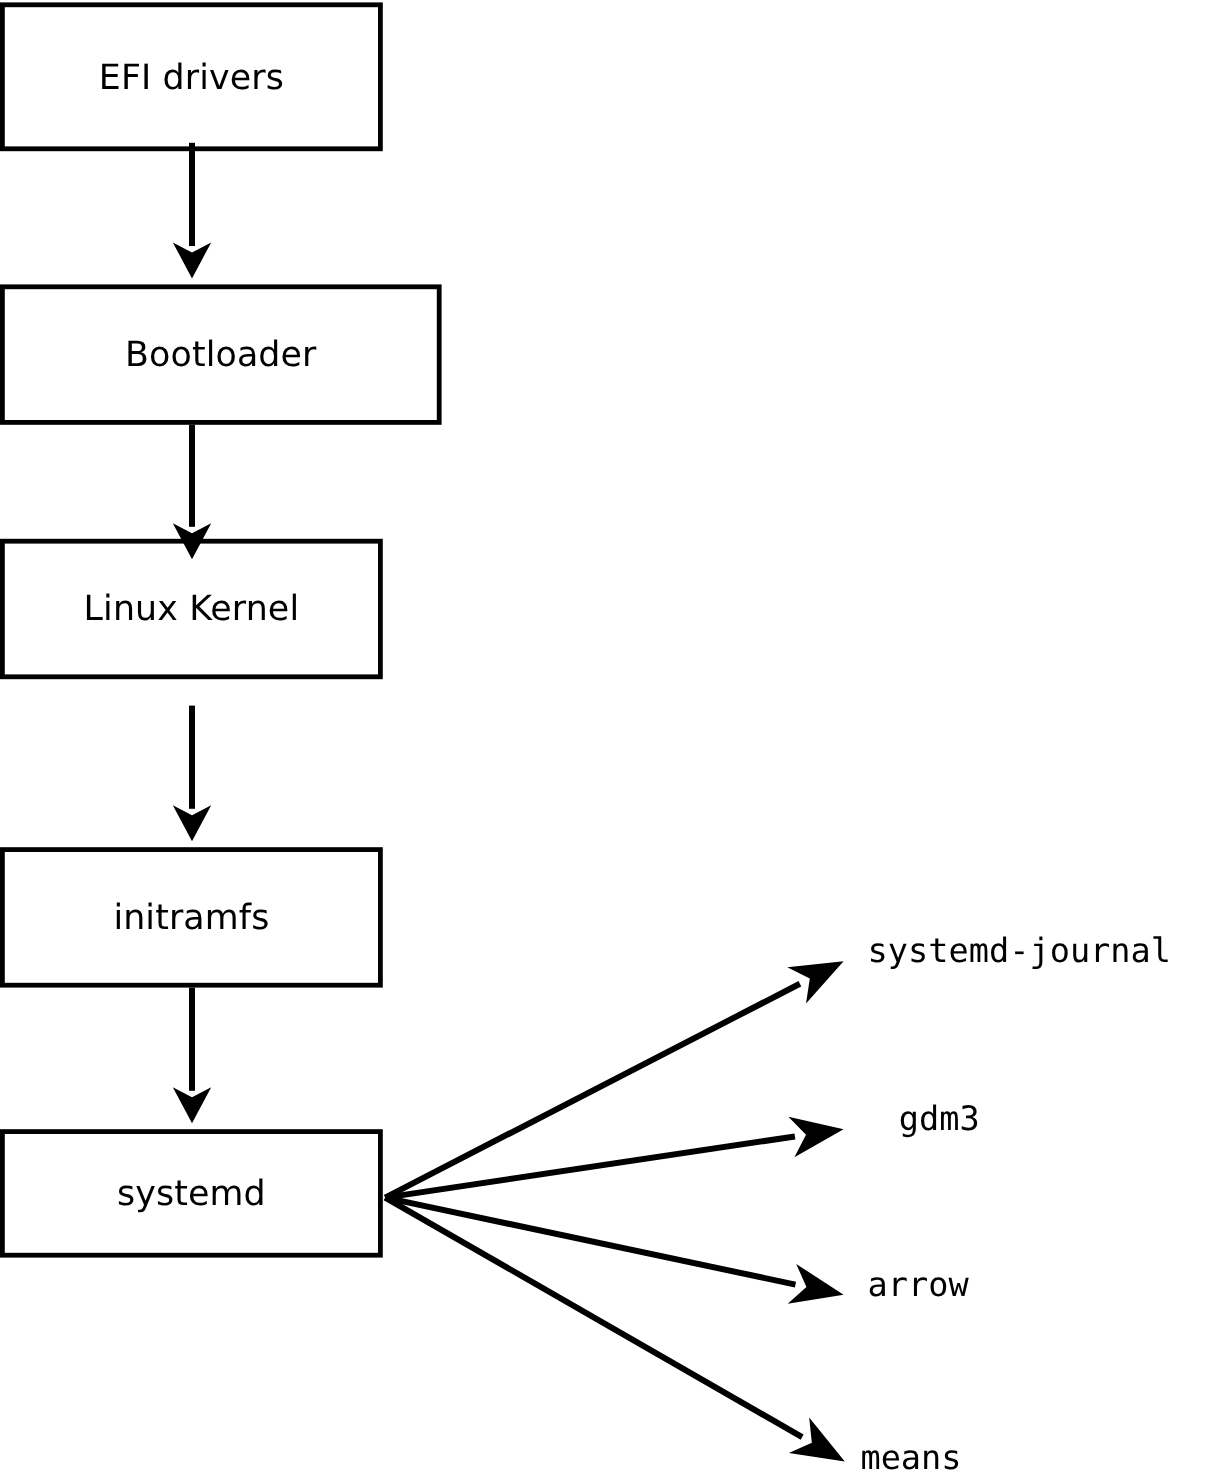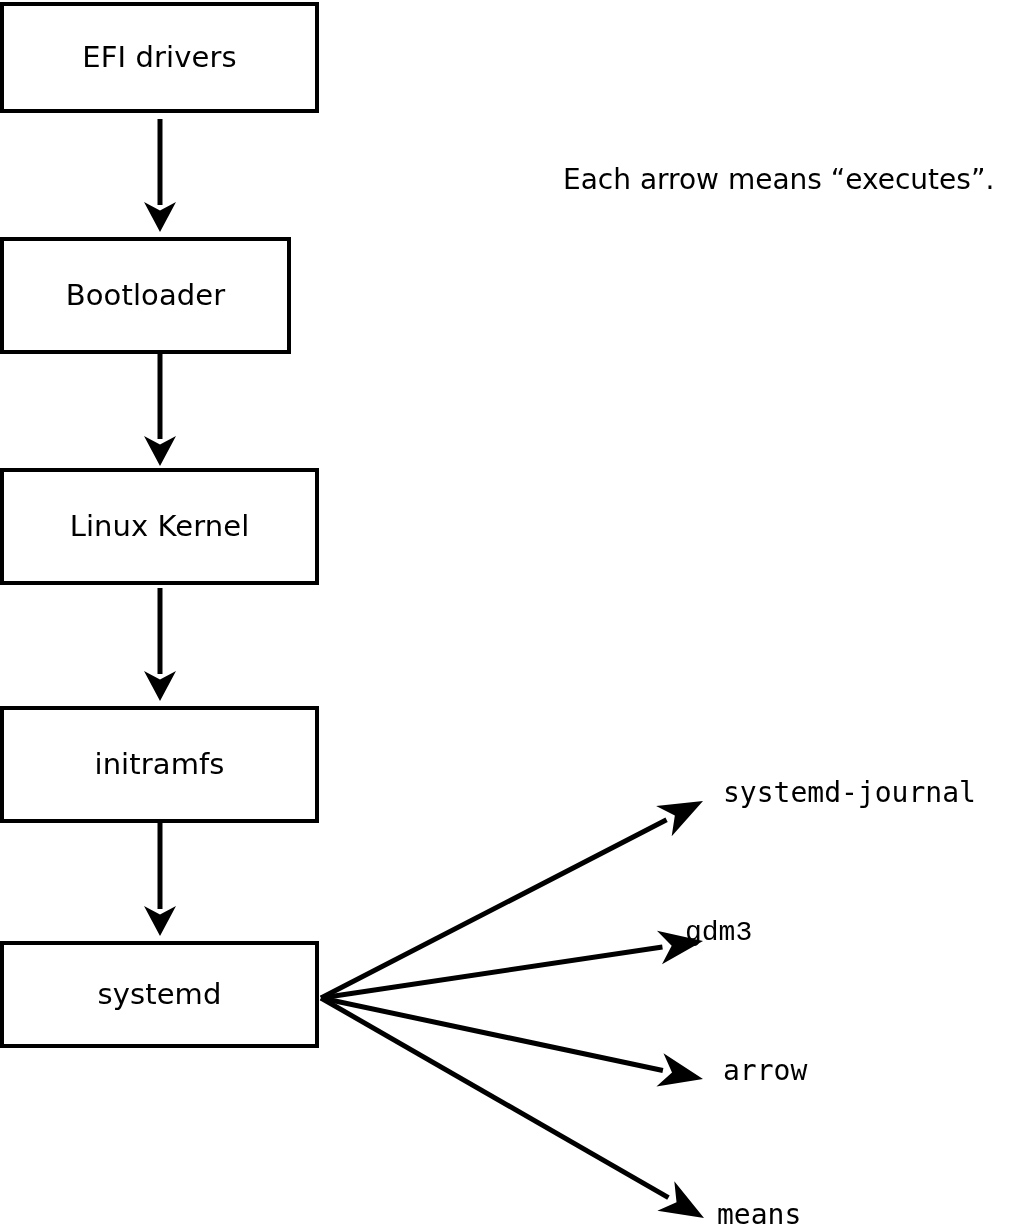--- a/index.html
+++ b/index.html
@@ -62,27 +62,27 @@
     line-height: 1;
     white-space: nowrap;
     color: #000000;
   }
 </style>
 </head>
 <body>
 
 <div id="diagram-root">
 
-  <div class="stage-box" id="box-0" style="left: 0px; top: 2px; width: 319px; height: 111px; text-align: center;">
+  <div class="stage-box" id="box-0" style="left: 0px; top: 2px; width: 319px; height: 124px; text-align: center;">
     <span class="stage-label">EFI drivers</span>
   </div>
-  <div class="stage-box" id="box-1" style="left: 0px; top: 237px; width: 291px; height: 117px;">
+  <div class="stage-box" id="box-1" style="left: 0px; top: 237px; width: 368px; height: 117px;">
     <span class="stage-label">Bootloader</span>
   </div>
-  <div class="stage-box" id="box-2" style="left: 0px; top: 468px; width: 319px; height: 117px;">
+  <div class="stage-box" id="box-2" style="left: 0px; top: 449px; width: 319px; height: 117px;">
     <span class="stage-label">Linux Kernel</span>
   </div>
   <div class="stage-box" id="box-3" style="left: 0px; top: 706px; width: 319px; height: 117px;">
     <span class="stage-label">initramfs</span>
   </div>
   <div class="stage-box" id="box-4" style="left: 0px; top: 941px; width: 319px; height: 107px;">
     <span class="stage-label">systemd</span>
   </div>
 
   <svg class="svg-layer" id="arrow-layer" viewBox="0 0 1023 1230">
@@ -113,20 +113,19 @@
       <g>
         <line x1="321" y1="998" x2="662.8917551446801" y2="1070.4953721641862" stroke="#000000" stroke-width="5"></line>
         <polygon points="703.00,1079.00 656.43,1086.50 672.01,1072.43 663.48,1053.24" fill="#000000"></polygon>
       </g>
       <g>
         <line x1="321" y1="998" x2="668.4478197299867" y2="1197.5783820903318" stroke="#000000" stroke-width="5"></line>
         <polygon points="704.00,1218.00 657.38,1210.83 676.53,1202.22 674.31,1181.34" fill="#000000"></polygon>
       </g>
     </svg>
 
-  <div class="note-text" id="annotation-note" style="left: 563px; top: 166px;">Each arrow means “executes”.</div>
 
   <div class="service-label" id="svc-0" style="left: 723px; top: 779px;">systemd-journal</div>
-  <div class="service-label" id="svc-1" style="left: 685px; top: 919px; font-family: Liberation Mono, monospace;">gdm3</div>
+  <div class="service-label" id="svc-1" style="left: 749px; top: 919px;">gdm3</div>
   <div class="service-label" id="svc-2" style="left: 723px; top: 1057px;">arrow</div>
   <div class="service-label" id="svc-3" style="left: 717px; top: 1201px;">means</div>
 
 </div>
 
 </body></html>

